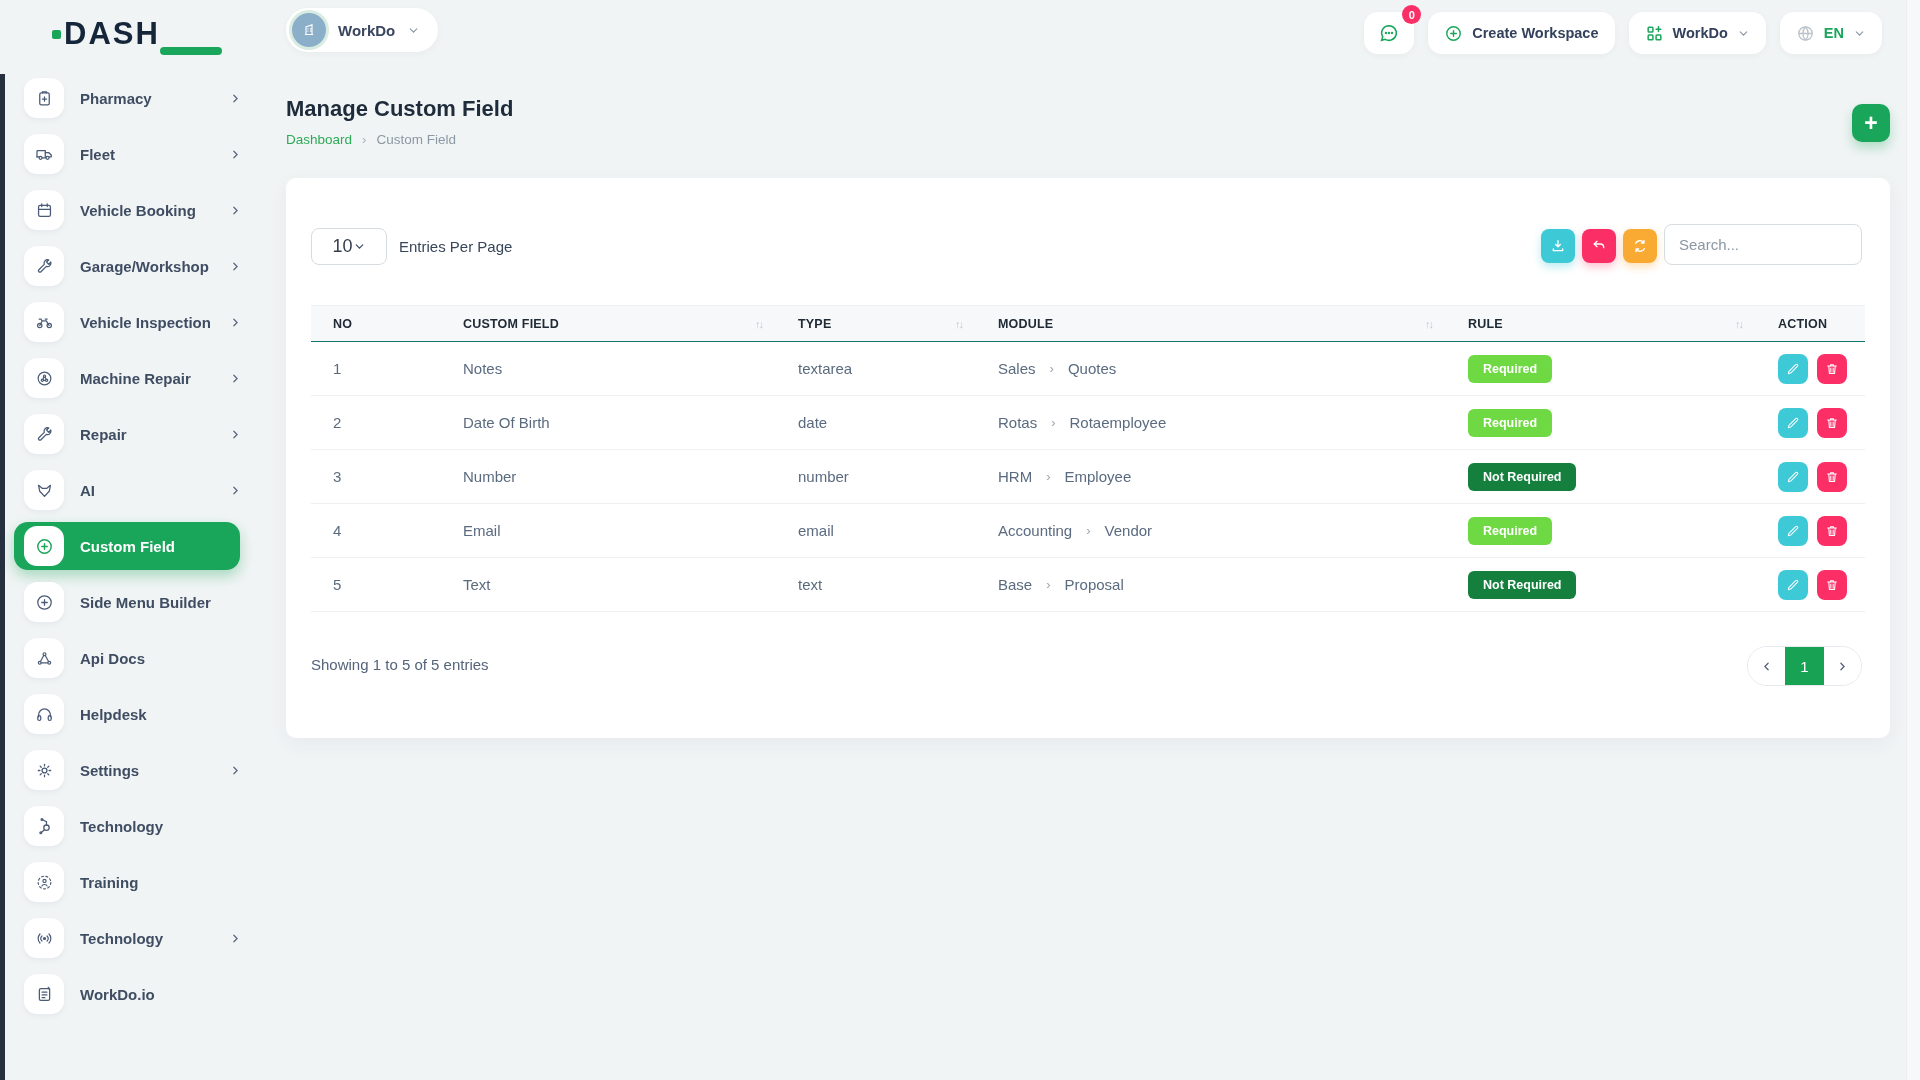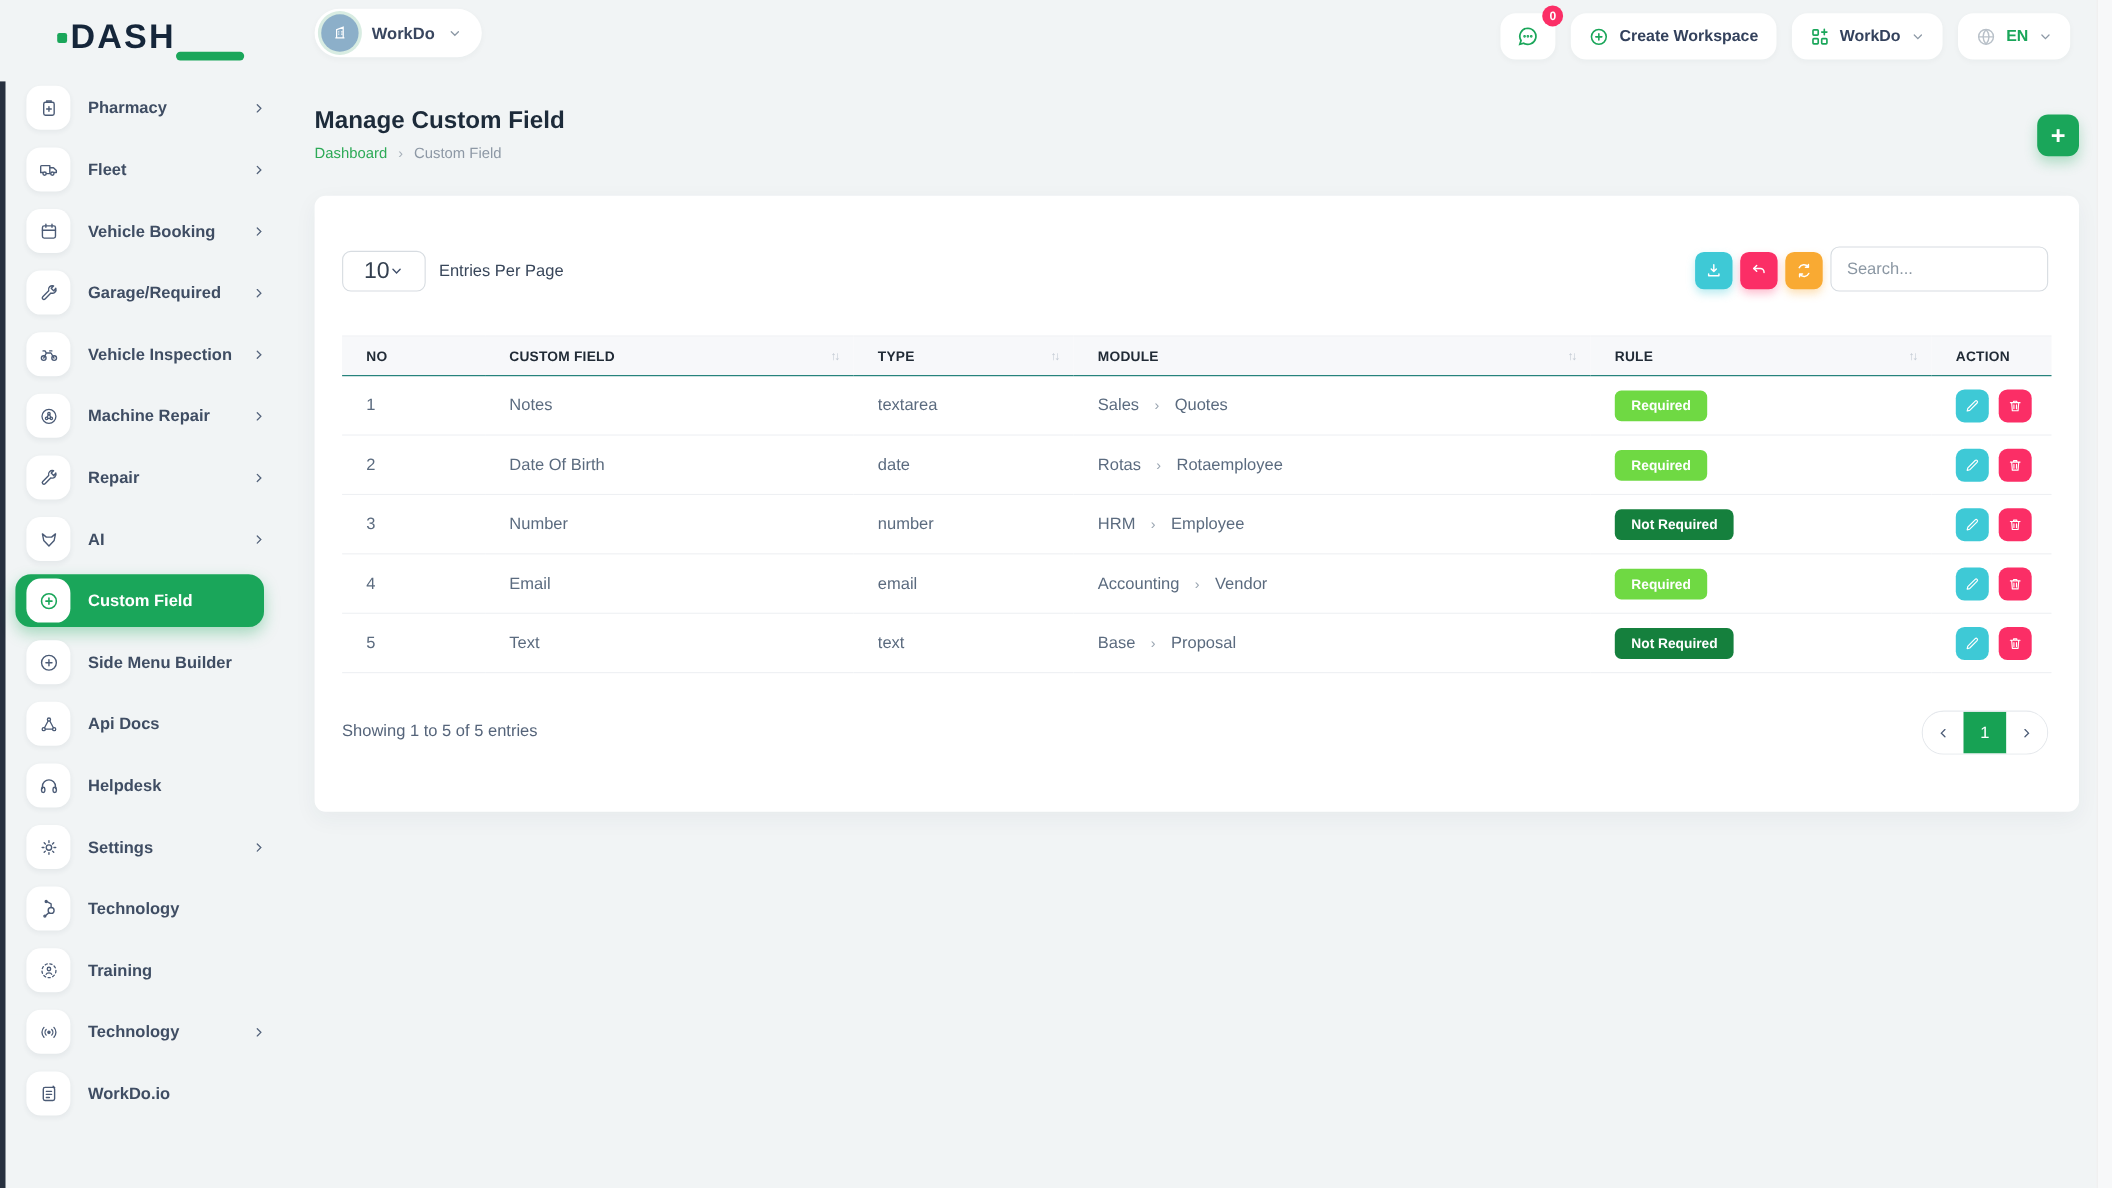--- a/index.html
+++ b/index.html
@@ -59,21 +59,21 @@
           background:#1aa65a; color:#fff; font-size:23px; font-weight:600; display:flex;
           align-items:center; justify-content:center; cursor:pointer;
           box-shadow:0 6px 12px rgba(26,166,90,.3); }
 
   
   .card { position:absolute; left:286px; top:178px; width:1604px; height:560px; background:#fff;
           border-radius:10px; box-shadow:0 6px 20px rgba(30,50,70,.05); }
 
   .entries-select { position:absolute; left:25px; top:50px; width:76px; height:37px;
           border:1px solid #d7dce1; border-radius:8px; display:flex; align-items:center;
-          justify-content:center; gap:0; font-size:21px; color:#333f4f; cursor:pointer; background:#fff; }
+          justify-content:center; gap:0; font-size:18px; color:#333f4f; cursor:pointer; background:#fff; }
   .entries-label { position:absolute; left:113px; top:60px; font-size:15px; color:#38465a; }
 
   .tool-btns { position:absolute; left:1255px; top:51px; display:flex; gap:7px; }
   .sq-btn { width:34px; height:34px; border-radius:8px; color:#fff; display:flex;
           align-items:center; justify-content:center; cursor:pointer; }
   .sq-teal { background:#3ec9d6; box-shadow:0 4px 8px rgba(62,201,214,.35); }
   .sq-pink { background:#fb2e66; box-shadow:0 4px 8px rgba(251,46,102,.3); }
   .sq-orange { background:#f9aa33; box-shadow:0 4px 8px rgba(249,170,51,.35); }
 
   .search-input { position:absolute; top:46px; right:28px; width:198px; height:41px;
@@ -233,21 +233,21 @@
             <path d="M9 6l6 6-6 6"></path>
           </svg>
         </span>
     </div>
     <div class="side-item">
       <span class="icon-box">
           <svg width="19" height="19" viewBox="0 0 24 24" fill="none" stroke="currentColor" stroke-width="1.6" stroke-linecap="round" stroke-linejoin="round">
             <path d="M19.9 6.3a4.4 4.4 0 0 1-5.6 5.6l-6.8 6.8a1.8 1.8 0 0 1-2.6-2.6l6.8-6.8a4.4 4.4 0 0 1 5.6-5.6l-2.7 2.7 3 3z"></path>
           </svg>
         </span>
-      <span class="side-label">Garage/Required</span>
+      <span class="side-label">Garage/Workshop</span>
       <span class="side-chev">
           <svg width="13" height="13" viewBox="0 0 24 24" fill="none" stroke="currentColor" stroke-width="2.2" stroke-linecap="round">
             <path d="M9 6l6 6-6 6"></path>
           </svg>
         </span>
     </div>
     <div class="side-item">
       <span class="icon-box">
           <svg width="19" height="19" viewBox="0 0 24 24" fill="none" stroke="currentColor" stroke-width="1.6" stroke-linecap="round" stroke-linejoin="round">
             <circle cx="6" cy="15.8" r="2.7"></circle>

